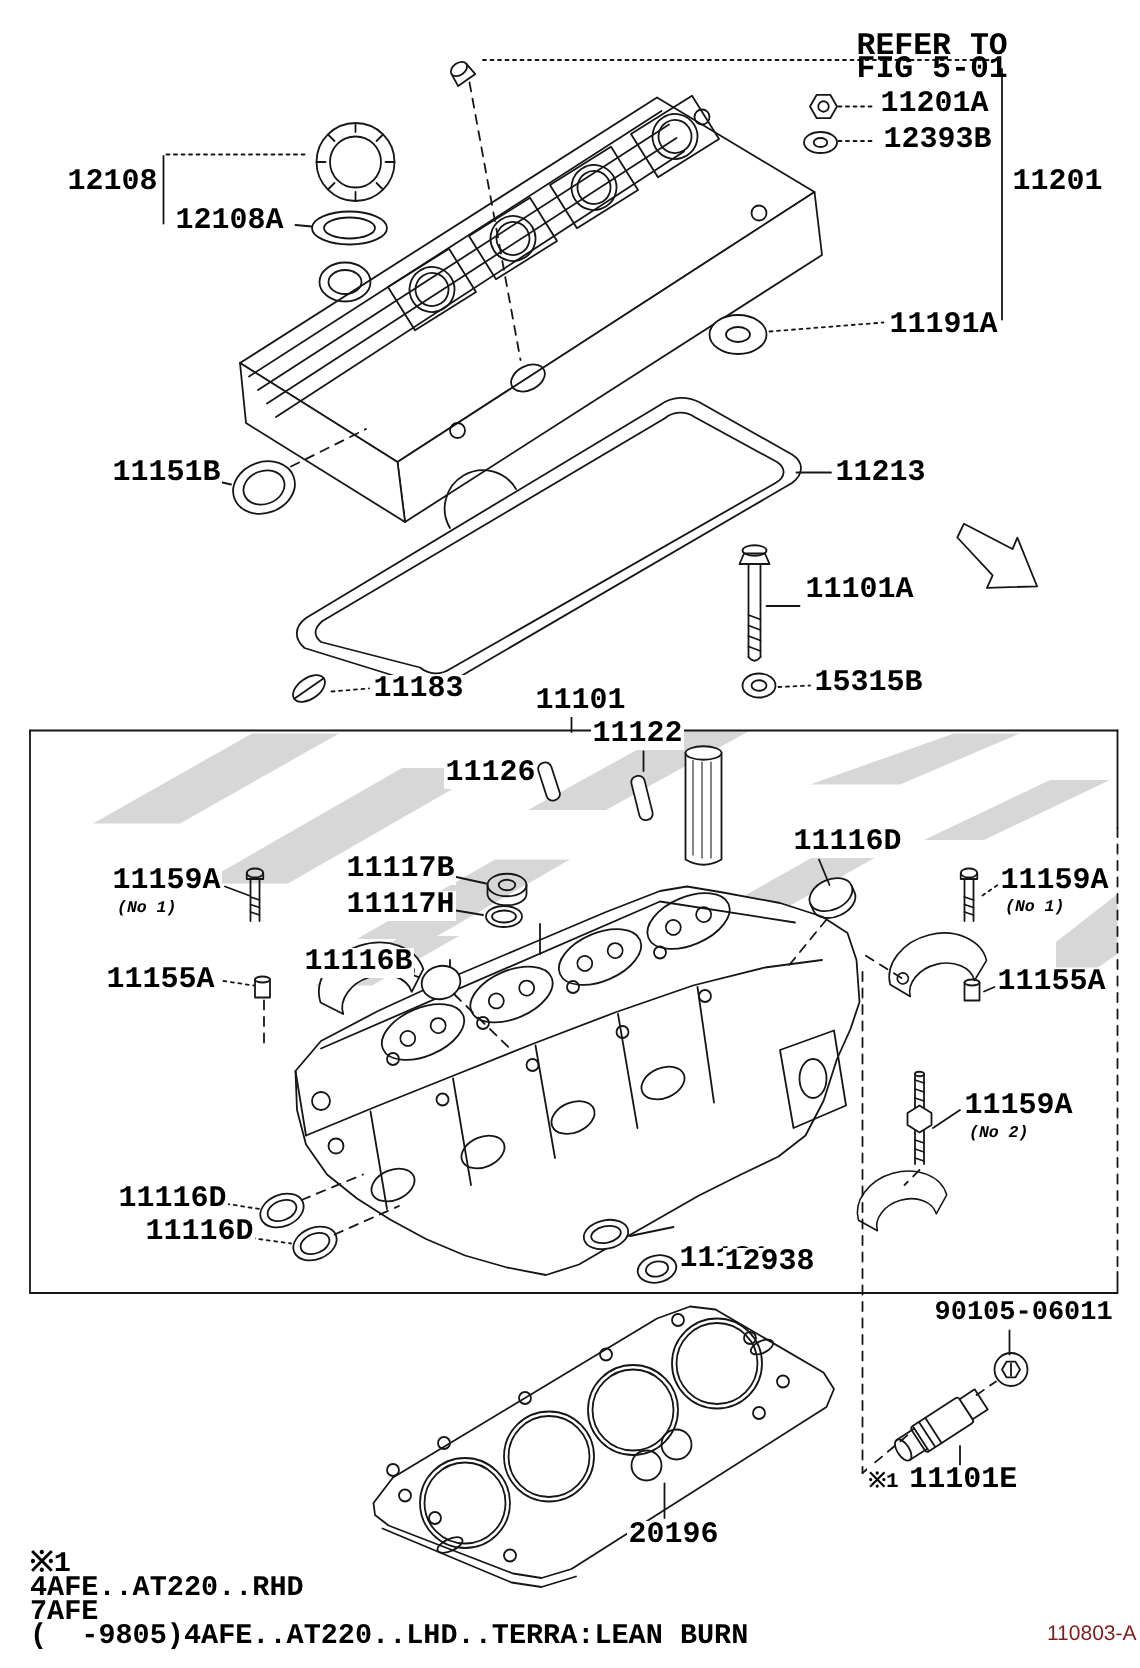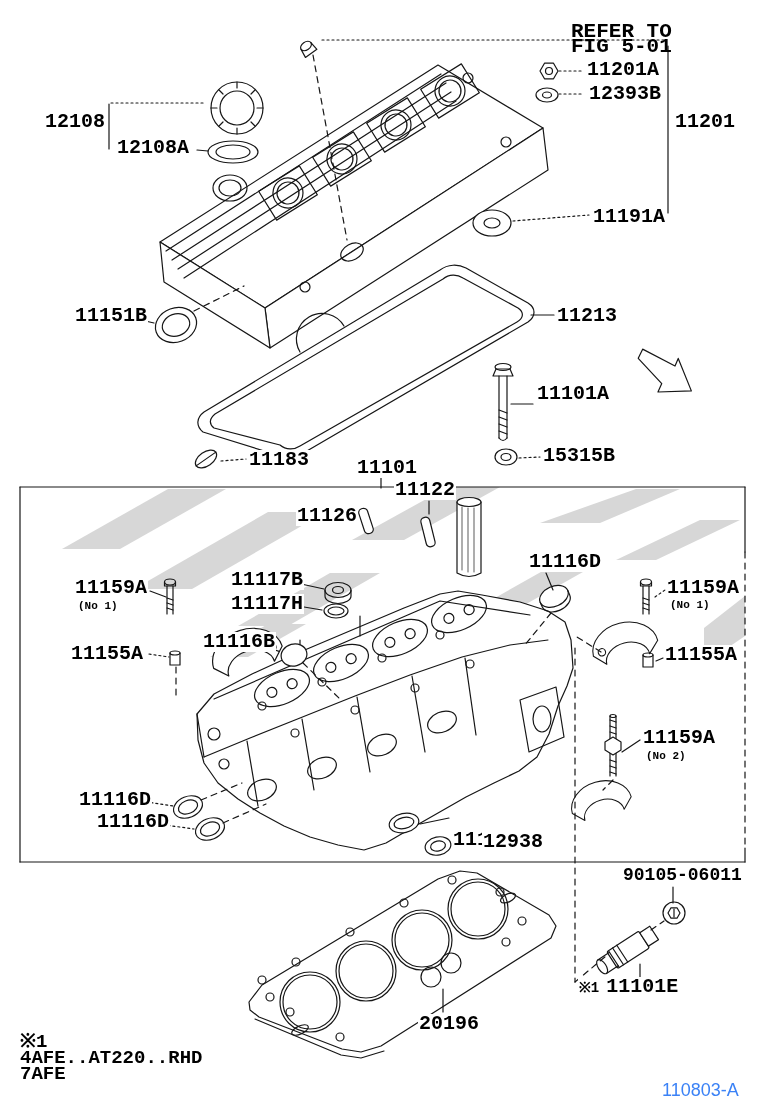--- a/index.html
+++ b/index.html
@@ -7,28 +7,28 @@
         font-family:"Liberation Mono","DejaVu Sans Mono",monospace;}
   svg{position:absolute;left:0;top:0;}
   .art{stroke:#161616;stroke-width:1.2;fill:none;stroke-linecap:round;stroke-linejoin:round;}
   .wm{fill:#d7d7d7;stroke:none;}
   .whitefill{fill:#ffffff;}
   .thin{stroke-width:.7;}
   .dot{stroke-dasharray:2 3;}
   .dsh{stroke-dasharray:6 5;}
   .lbl{position:absolute;font-weight:bold;font-size:20px;line-height:20px;color:#000;
        background:#fff;padding:0 1px;white-space:pre;}
-  .sm{font-size:11px;line-height:11px;background:transparent;padding:0;}
+  .sm{font-size:11px;line-height:11px;background:transparent;padding:0;font-style:italic;}
   .ref{font-size:21px;line-height:15px;background:transparent;}
   .mid{font-size:18px;line-height:18px;}
   .mark{font-size:14px;line-height:14px;background:transparent;}
   .foot{position:absolute;left:20px;font-weight:bold;font-size:19px;line-height:16px;
         color:#000;white-space:pre;}
   .doccode{position:absolute;font-family:"Liberation Sans","DejaVu Sans",sans-serif;
-           font-size:18px;color:#3b82f6;background:transparent;}
+           font-size:14px;color:#7f1d1d;background:transparent;margin-left:36px;}
   .combo{display:flex;align-items:baseline;gap:5px;background:#fff;}
   text{font-family:"Liberation Mono","DejaVu Sans Mono",monospace;font-weight:bold;fill:#161616;}
 </style>
 </head>
 <body>
 
 <div class="page">
 
 <svg width="760" height="1112" viewBox="0 0 760 1112">
 
@@ -459,15 +459,16 @@
   <div class="combo" style="position:absolute;left:578px;top:977px">
     <span class="lbl mark" style="position:static">※1</span>
     <span class="lbl" style="position:static">11101E</span>
   </div>
 
   <div class="lbl" style="left:418px;top:1014px">20196</div>
 
   <div class="foot mark" style="top:1034px">※1</div>
   <div class="foot" style="top:1050px">4AFE..AT220..RHD</div>
   <div class="foot" style="top:1066px">7AFE</div>
+  <div class="foot" style="top:1082px">(  -9805)4AFE..AT220..LHD..TERRA:LEAN BURN</div>
 
   <div class="doccode" style="left:662px;top:1080px">110803-A</div>
 </div>
 
 </body></html>

